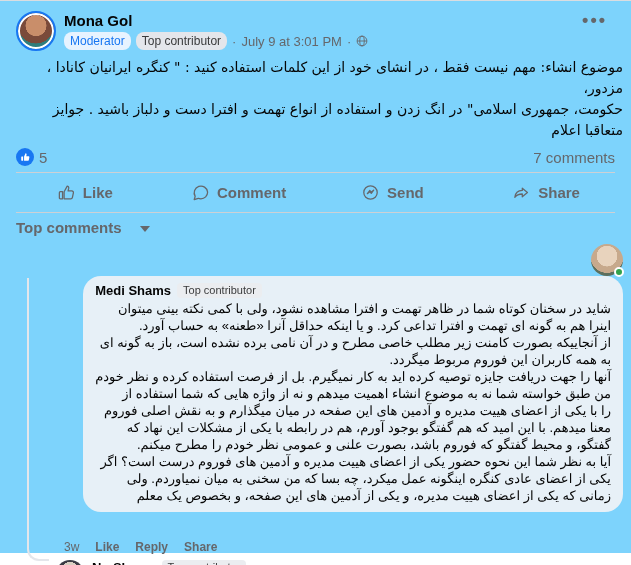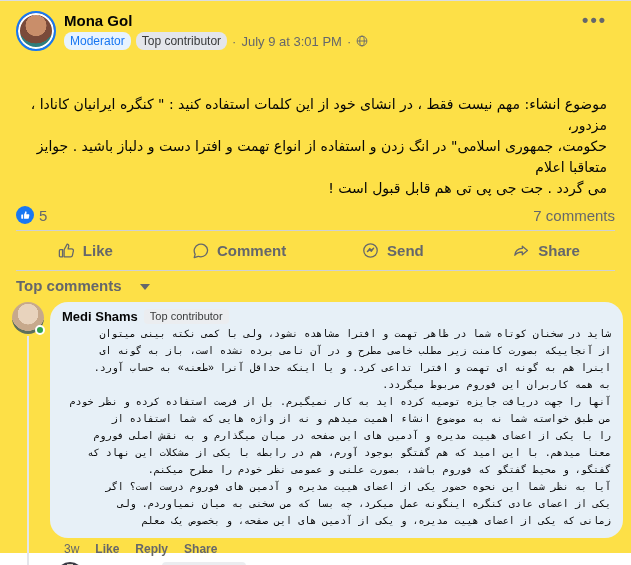--- a/index.html
+++ b/index.html
@@ -3,39 +3,39 @@
 <meta charset="utf-8">
 <style>
   * { margin:0; padding:0; box-sizing:border-box; }
   html,body { background:#fff; }
   body {
     width:631px; height:565px; overflow:hidden;
     font-family:"Liberation Sans","DejaVu Sans",sans-serif;
     color:#050505;
     border-top:1px solid #DADDE1;
   }
-  .card { width:631px; height:552px; background:#fde047; }
+  .card { width:631px; height:552px; background:#7dd3fc; }
 
   
   .post-header { display:flex; align-items:flex-start; padding:10px 16px 2px 16px; }
   .avatar { border-radius:50%; flex:none; background:radial-gradient(circle at 50% 35%, #c98e6a 0 35%, #7a4a3a 36% 60%, #2e7d7b 61% 100%); }
   .avatar-lg { width:40px; height:40px; border:2px solid #1877F2; box-shadow:inset 0 0 0 2px #fff; }
   .header-text { margin-left:8px; flex:1; }
   .author-name { font-size:15px; font-weight:700; color:#050505; line-height:19px; cursor:pointer; }
   .header-row2 { display:flex; align-items:center; gap:5px; margin-top:2px; }
   .badge { font-size:12px; line-height:16px; padding:1px 6px; border-radius:8px; white-space:nowrap; }
   .badge-mod { color:#1877F2; background:#E7F3FF; }
   .badge-top { color:#3A3B3C; background:#E4E6EB; }
   .meta-dot { color:#65676B; font-size:13px; }
   .timestamp { color:#65676B; font-size:13px; }
   .globe { width:12px; height:12px; stroke:#65676B; fill:none; stroke-width:1.2; }
   .more-btn { color:#65676B; font-size:18px; letter-spacing:2px; font-weight:700; padding:4px 8px; cursor:pointer; line-height:10px; }
 
   
-  .post-text { padding:4px 24px 0 16px; direction:rtl; text-align:right; font-size:14px; line-height:21px; font-family:"DejaVu Sans",sans-serif; color:#050505;margin-top:37px; }
+  .post-text { padding:4px 8px 0 16px; direction:rtl; text-align:right; font-size:14px; line-height:21px; font-family:"DejaVu Sans",sans-serif; color:#050505; }
 
   
   .engagement { display:flex; align-items:center; justify-content:space-between; padding:7px 16px 6px 16px; }
   .reactions { display:flex; align-items:center; gap:5px; cursor:pointer; }
   .reaction-bubble { width:18px; height:18px; border-radius:50%; background:#1877F2; display:flex; align-items:center; justify-content:center; }
   .reaction-bubble svg { width:10px; height:10px; fill:#fff; }
   .count { color:#65676B; font-size:15px; }
   .comments-count { color:#65676B; font-size:15px; cursor:pointer; }
 
   .divider { border-top:1px solid #CED0D4; margin:0 16px; }
@@ -46,29 +46,29 @@
   .action-btn svg { width:19px; height:19px; stroke:#65676B; fill:none; stroke-width:1.6; stroke-linecap:round; stroke-linejoin:round; }
 
   
   .sort-row { padding:6px 16px 4px 16px; display:flex; align-items:center; gap:18px; cursor:pointer; }
   .sort-label { color:#65676B; font-size:15px; font-weight:700; }
   .caret { width:0; height:0; border-left:5px solid transparent; border-right:5px solid transparent; border-top:6px solid #65676B; margin-top:2px; }
 
   
   .comments { position:relative; padding:4px 8px 0 12px; }
   .thread-line { position:absolute; left:27px; top:38px; width:22px; height:283px; border-left:2px solid #E4E6EB; border-bottom:2px solid #E4E6EB; border-bottom-left-radius:12px; }
-  .comment-row { display:flex; align-items:flex-start; position:relative; }
+  .comment-row { display:flex; align-items:flex-end; position:relative;flex-direction:column; }
   .avatar-md { width:32px; height:32px; position:relative; background:radial-gradient(circle at 50% 38%, #e8d3bd 0 40%, #c7a98c 41% 65%, #5d6f5d 66% 100%); }
   .online-dot { position:absolute; right:-1px; bottom:-1px; width:10px; height:10px; background:#31A24C; border:2px solid #fff; border-radius:50%; }
   .bubble { margin-left:6px; background:#E7F0F7; border-radius:18px; padding:7px 12px 8px 12px; flex:1; }
   .bubble-name-row { display:flex; align-items:center; gap:6px; }
   .c-name { font-size:13px; font-weight:700; color:#050505; cursor:pointer; }
   .badge-sm { font-size:11px; line-height:15px; padding:0 6px; border-radius:4px; color:#3A3B3C; background:#EBEDF0; white-space:nowrap; }
-  .c-text { direction:rtl; text-align:right; font-size:10px; line-height:17px; font-family:Liberation Mono, monospace; color:#050505; margin-top:2px; }
-  .comment-meta { display:flex; gap:16px; padding:4px 0 4px 52px; align-items:center; }
+  .c-text { direction:rtl; text-align:right; font-size:13px; line-height:17px; font-family:Liberation Sans, sans-serif; color:#050505; margin-top:2px; }
+  .comment-meta { display:flex; gap:16px; padding:4px 0 4px 52px; align-items:center;margin-top:24px; }
   .comment-meta .time { color:#65676B; font-size:12px; cursor:pointer; }
   .meta-link { color:#65676B; font-size:12px; font-weight:700; cursor:pointer; }
 
   
   .reply-row { display:flex; align-items:flex-start; padding-left:44px; margin-top:2px; }
   .avatar-sm { width:28px; height:28px; background:radial-gradient(circle at 50% 32%, #d9cfc2 0 30%, #3b3b45 31% 100%); }
   .reply-content { margin-left:8px; }
   .reply-text { font-size:13px; line-height:18px; margin-top:1px; }
   .mention { font-weight:700; color:#050505; cursor:pointer; }
   .reply-fa { font-family:"DejaVu Sans",sans-serif; color:#050505; }
@@ -94,21 +94,20 @@
             <line x1="1.5" y1="8" x2="14.5" y2="8"></line>
           </svg>
       </div>
     </div>
     <div class="more-btn">•••</div>
   </div>
 
   <div class="post-text">
     <div>موضوع انشاء:  مهم نیست فقط ، در انشای خود از این کلمات استفاده کنید : " کنگره ایرانیان کانادا ، مزدور،</div>
     <div>حکومت، جمهوری اسلامی" در انگ زدن و استفاده از انواع تهمت و افترا دست و دلباز باشید . جوایز متعاقبا اعلام</div>
-    <div>می گردد . جت جی پی تی هم قابل قبول است !</div>
   </div>
 
   <div class="engagement">
     <div class="reactions">
       <span class="reaction-bubble">
         <svg viewBox="0 0 16 16">
             <path d="M5 7v7H2.8c-.5 0-.8-.3-.8-.8V7.8c0-.5.3-.8.8-.8H5zm1.5 7h5.8c.9 0 1.6-.6 1.8-1.4l.9-4.1c.2-1-.5-1.9-1.5-1.9H10l.5-2.4C10.7 3 9.9 2 8.9 2L6.5 7v7z"></path>
           </svg>
       </span>
       <span class="count">5</span>
@@ -160,22 +159,22 @@
       <div class="avatar avatar-md">
         <span class="online-dot"></span>
       </div>
       <div class="bubble">
         <div class="bubble-name-row">
           <span class="c-name">Medi Shams</span>
           <span class="badge-sm">Top contributor</span>
         </div>
         <div class="c-text">
           <div>شاید در سخنان کوتاه شما در ظاهر تهمت و افترا مشاهده نشود، ولی با کمی نکته بینی میتوان</div>
+          <div>اینرا هم به گونه ای تهمت و افترا تداعی کرد. و یا اینکه حداقل آنرا «طعنه» به حساب آورد.</div>
           <div>از آنجاییکه بصورت کامنت زیر مطلب خاصی مطرح و در آن نامی برده نشده است، باز به گونه ای</div>
-          <div>اینرا هم به گونه ای تهمت و افترا تداعی کرد. و یا اینکه حداقل آنرا «طعنه» به حساب آورد.</div>
           <div>به همه کاربران این فوروم مربوط میگردد.</div>
           <div>آنها را جهت دریافت جایزه توصیه کرده اید به کار نمیگیرم. بل از فرصت استفاده کرده و نظر خودم</div>
           <div>من طبق خواسته شما نه به موضوع انشاء اهمیت میدهم و نه از واژه هایی که شما استفاده از</div>
           <div>را با یکی از اعضای هییت مدیره و آدمین های این صفحه در میان میگذارم و به نقش اصلی فوروم</div>
           <div>معنا میدهم. با این امید که هم گفتگو بوجود آورم، هم در رابطه با یکی از مشکلات این نهاد که</div>
           <div>گفتگو، و محیط گفتگو که فوروم باشد، بصورت علنی و عمومی نظر خودم را مطرح میکنم.</div>
           <div>آیا به نظر شما این نحوه حضور یکی از اعضای هییت مدیره و آدمین های فوروم درست است؟ اگر</div>
           <div>یکی از اعضای عادی کنگره اینگونه عمل میکرد، چه بسا که من سخنی به میان نمیاوردم. ولی</div>
           <div>زمانی که یکی از اعضای هییت مدیره، و یکی از آدمین های این صفحه، و بخصوص یک معلم</div>
         </div>

